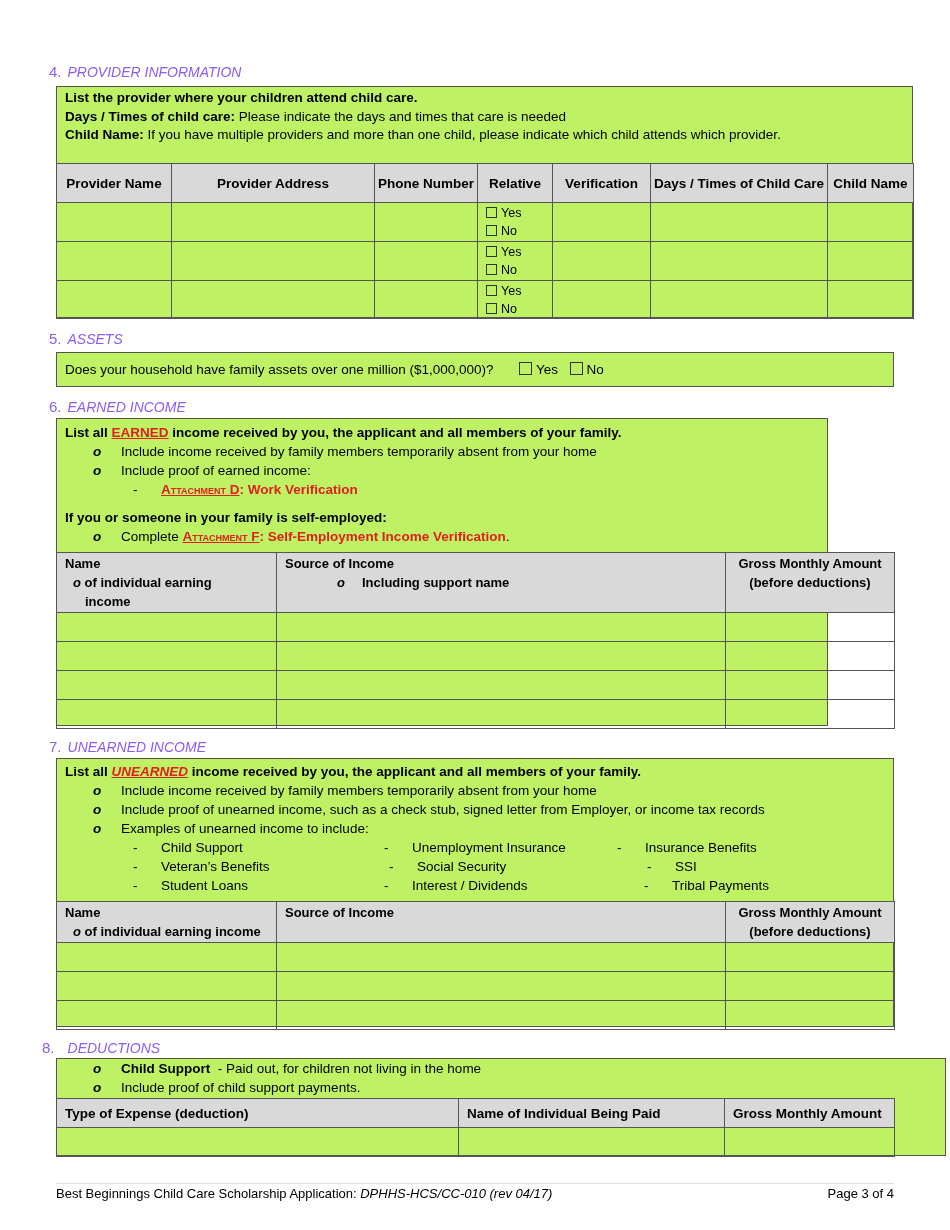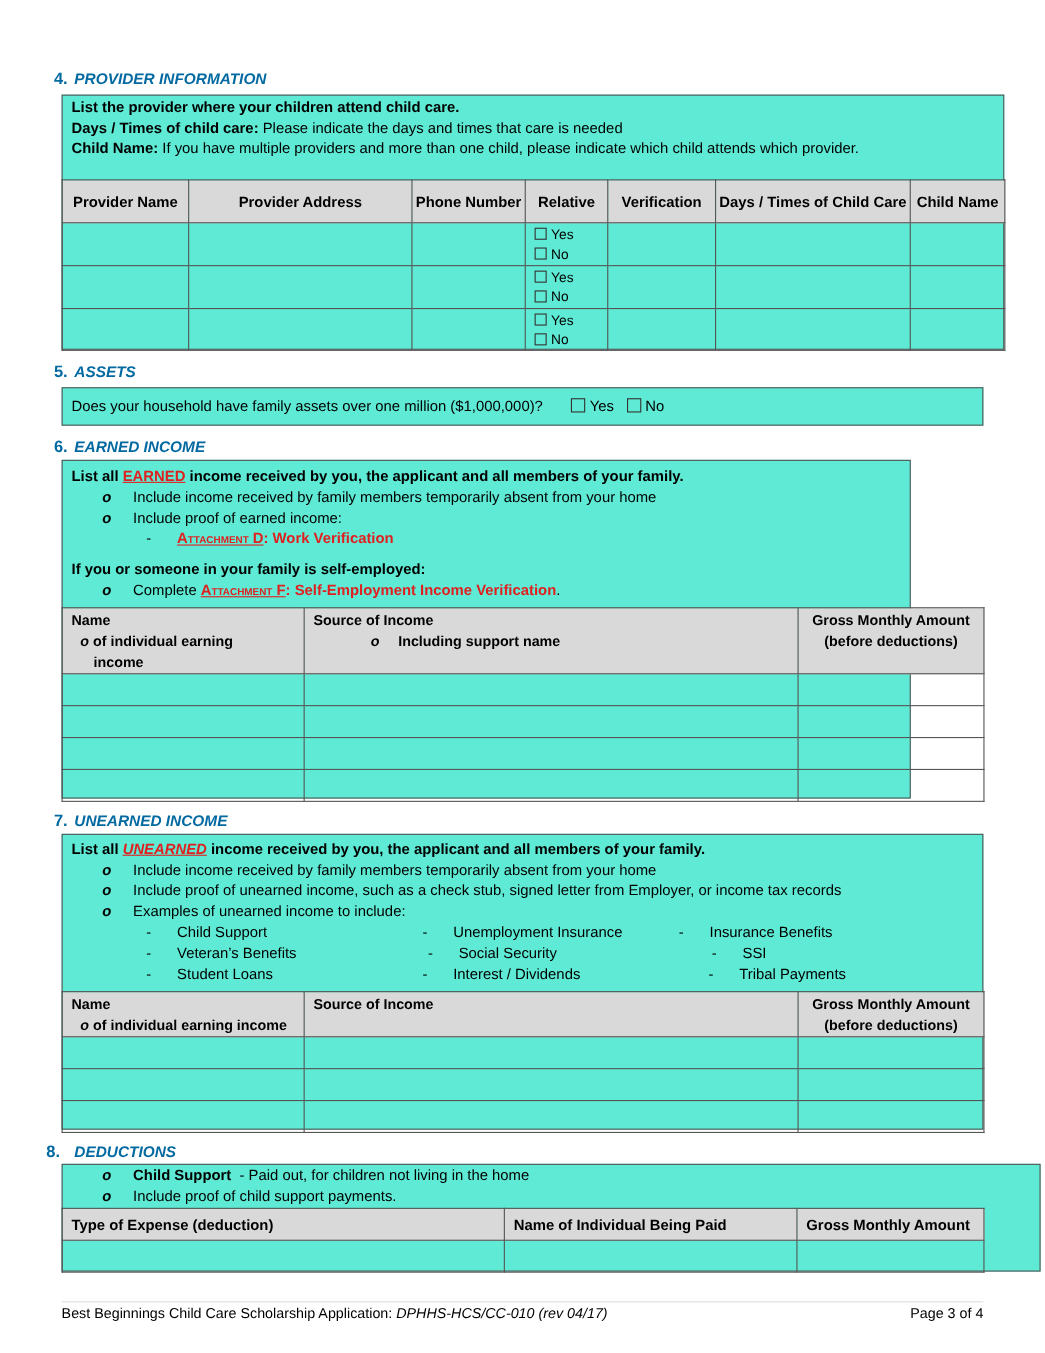--- a/index.html
+++ b/index.html
@@ -1,21 +1,21 @@
 <!DOCTYPE html>
 <html><head>
 <meta charset="utf-8">
 <style>
   * { box-sizing: border-box; margin: 0; padding: 0; }
   html, body { width: 950px; height: 1230px; background: #ffffff; }
   body { font-family: "Liberation Sans", "DejaVu Sans", sans-serif; color: #000; font-size: 13.5px; position: relative; }
-  .sec-title { position: absolute; font-size: 14px; font-weight: bold; color: #0369a1; }
+  .sec-title { position: absolute; font-size: 14px; font-weight: normal; color: #8b5cf6; }
   .sec-title .num { font-size: 15px; margin-right: 6px; }
   .sec-title .txt { font-style: italic; }
-  .box { position: absolute; border: 1px solid #555; background: #5eead4; }
+  .box { position: absolute; border: 1px solid #555; background: #bef264; }
   .bold { font-weight: bold; }
   .red { color: #e02020; font-weight: bold; }
   .ul { text-decoration: underline; }
   .smallcaps { font-variant: small-caps; }
   table { border-collapse: collapse; width: 100%; table-layout: fixed; }
   th, td { border: 1px solid #555; }
   th { background: #d9d9d9; font-weight: bold; font-size: 13.5px; vertical-align: middle; }
   .line { position: absolute; white-space: nowrap; }
   .bullet { display: inline-block; width: 28px; font-style: italic; font-weight: bold; text-align: left; }
   .dash { display: inline-block; width: 28px; }

